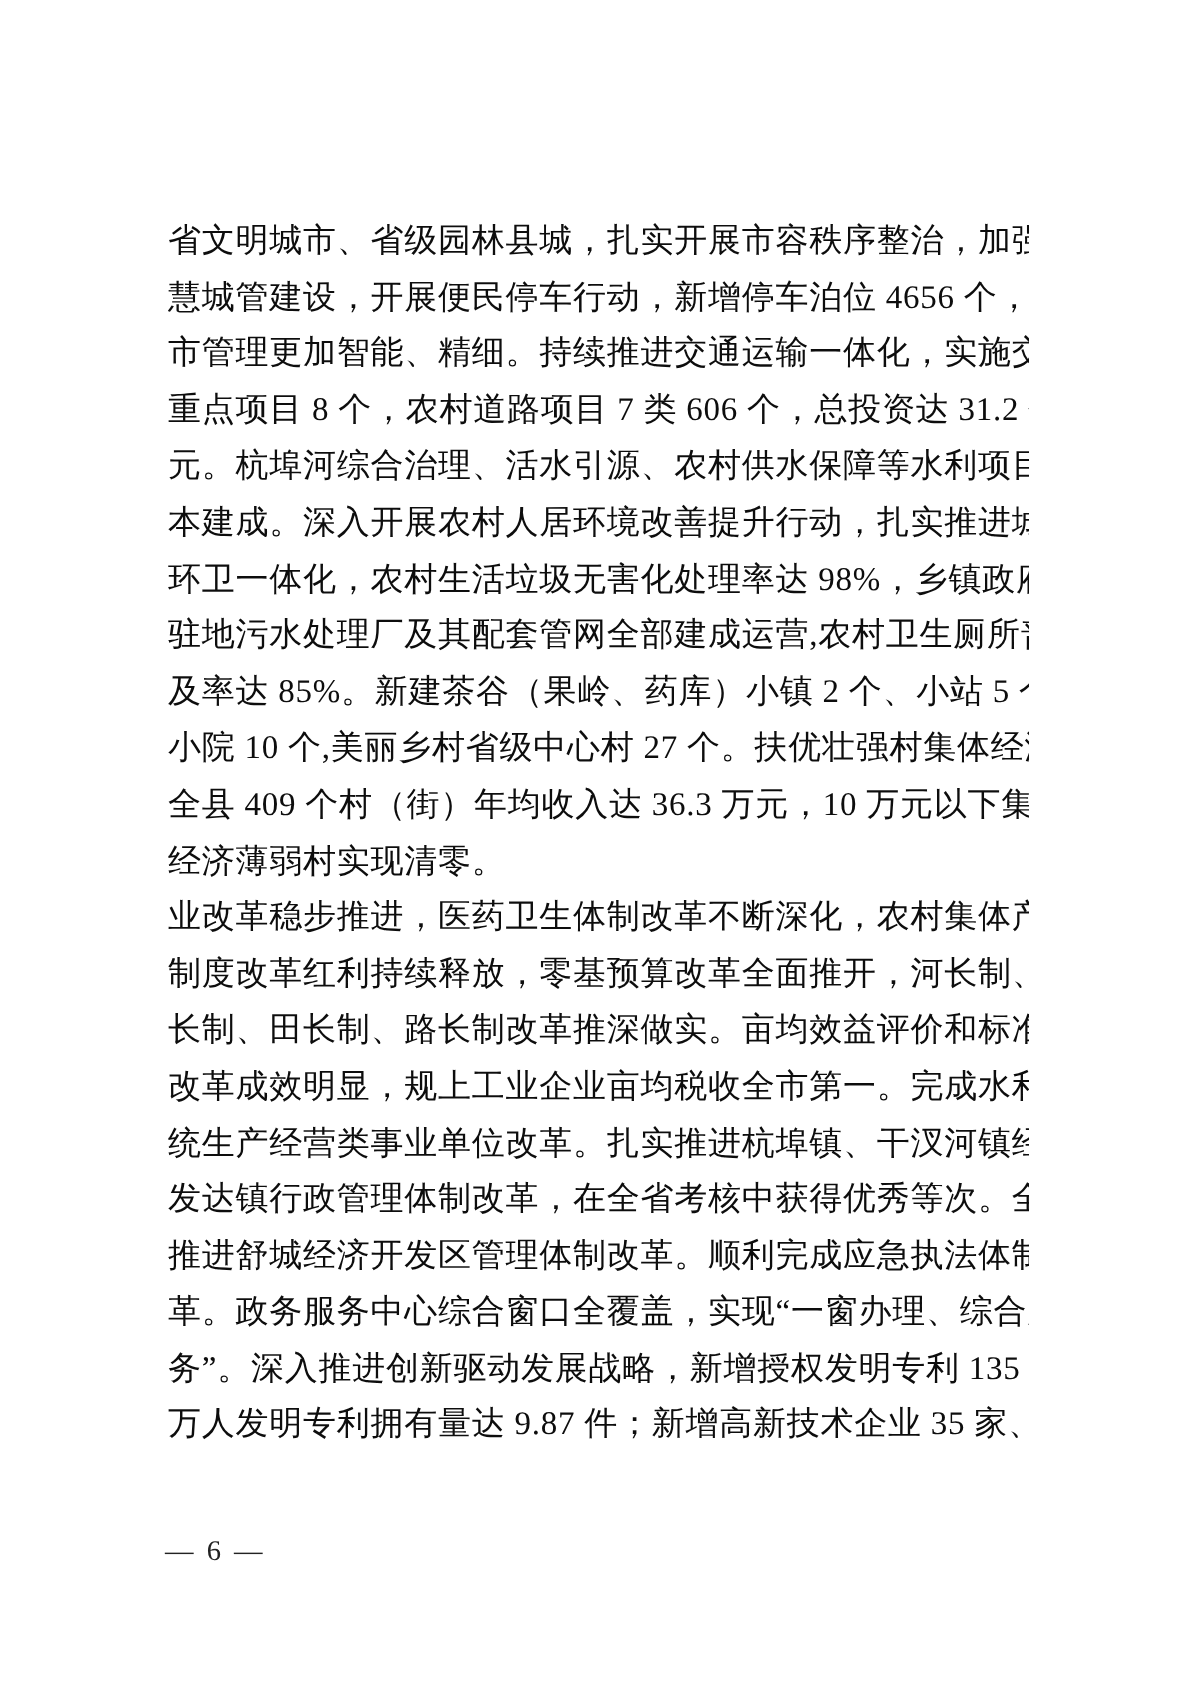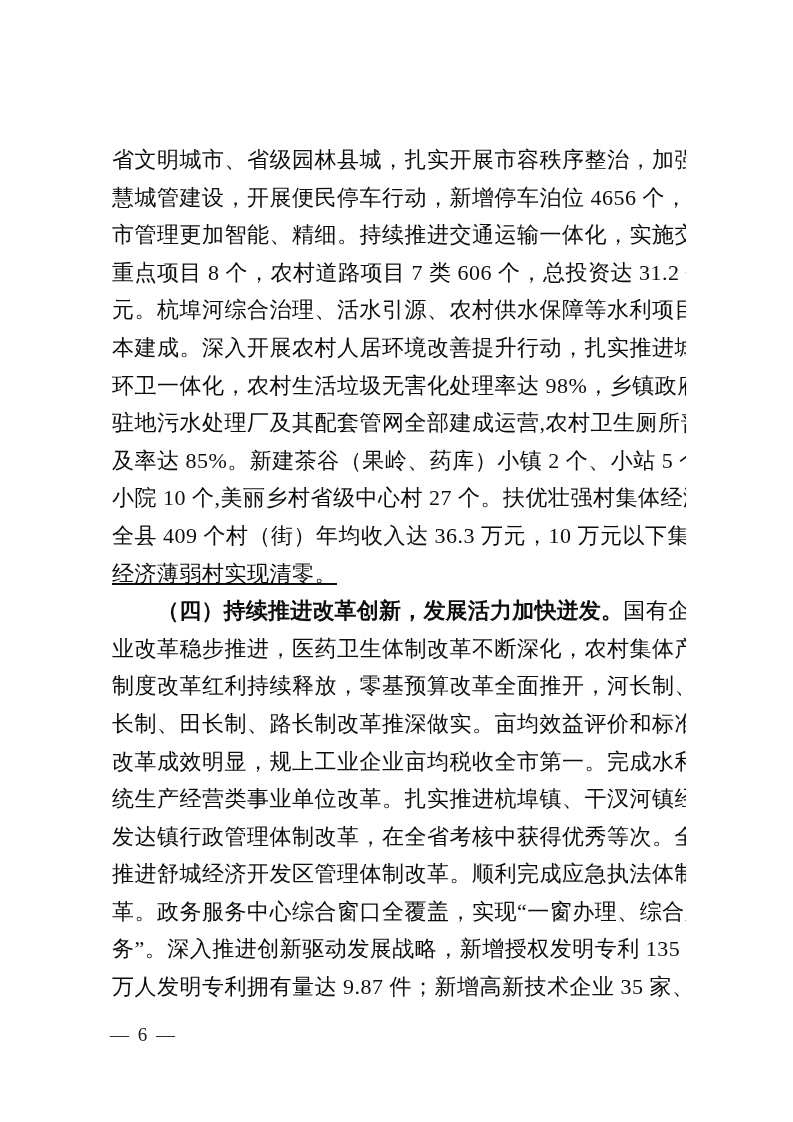--- a/index.html
+++ b/index.html
@@ -31,21 +31,20 @@
     letter-spacing: 0.5px;
     text-align: justify;
     text-align-last: justify;
     text-justify: inter-character;
     white-space: nowrap;
     overflow: hidden;
   }
   .line.para-end {
     text-align: left;
     text-align-last: left;
-    text-decoration: underline;
   }
   .line.indent {
     text-indent: 45px;
   }
   .line .bold {
     font-weight: bold;
     font-family: "Liberation Sans", "DejaVu Sans", sans-serif;
     letter-spacing: 0.2px;
   }
   .footer {
@@ -70,21 +69,20 @@
       <div class="line"><span>市管理更加智能、精细。持续推进交通运输一体化，实施交通</span></div>
       <div class="line"><span>重点项目 8 个，农村道路项目 7 类 606 个，总投资达 31.2 亿</span></div>
       <div class="line"><span>元。杭埠河综合治理、活水引源、农村供水保障等水利项目基</span></div>
       <div class="line"><span>本建成。深入开展农村人居环境改善提升行动，扎实推进城乡</span></div>
       <div class="line"><span>环卫一体化，农村生活垃圾无害化处理率达 98%，乡镇政府</span></div>
       <div class="line"><span>驻地污水处理厂及其配套管网全部建成运营,农村卫生厕所普</span></div>
       <div class="line"><span>及率达 85%。新建茶谷（果岭、药库）小镇 2 个、小站 5 个、</span></div>
       <div class="line"><span>小院 10 个,美丽乡村省级中心村 27 个。扶优壮强村集体经济，</span></div>
       <div class="line"><span>全县 409 个村（街）年均收入达 36.3 万元，10 万元以下集体</span></div>
       <div class="line para-end"><span>经济薄弱村实现清零。</span></div>
-      <div class="line indent"><span class="bold">（四）持续推进改革创新，发展活力加快迸发。</span><span>国有企</span></div>
       <div class="line"><span>业改革稳步推进，医药卫生体制改革不断深化，农村集体产权</span></div>
       <div class="line"><span>制度改革红利持续释放，零基预算改革全面推开，河长制、林</span></div>
       <div class="line"><span>长制、田长制、路长制改革推深做实。亩均效益评价和标准地</span></div>
       <div class="line"><span>改革成效明显，规上工业企业亩均税收全市第一。完成水利系</span></div>
       <div class="line"><span>统生产经营类事业单位改革。扎实推进杭埠镇、干汊河镇经济</span></div>
       <div class="line"><span>发达镇行政管理体制改革，在全省考核中获得优秀等次。全面</span></div>
       <div class="line"><span>推进舒城经济开发区管理体制改革。顺利完成应急执法体制改</span></div>
       <div class="line"><span>革。政务服务中心综合窗口全覆盖，实现“一窗办理、综合服</span></div>
       <div class="line"><span>务”。深入推进创新驱动发展战略，新增授权发明专利 135 件，</span></div>
       <div class="line"><span>万人发明专利拥有量达 9.87 件；新增高新技术企业 35 家、总</span></div>

